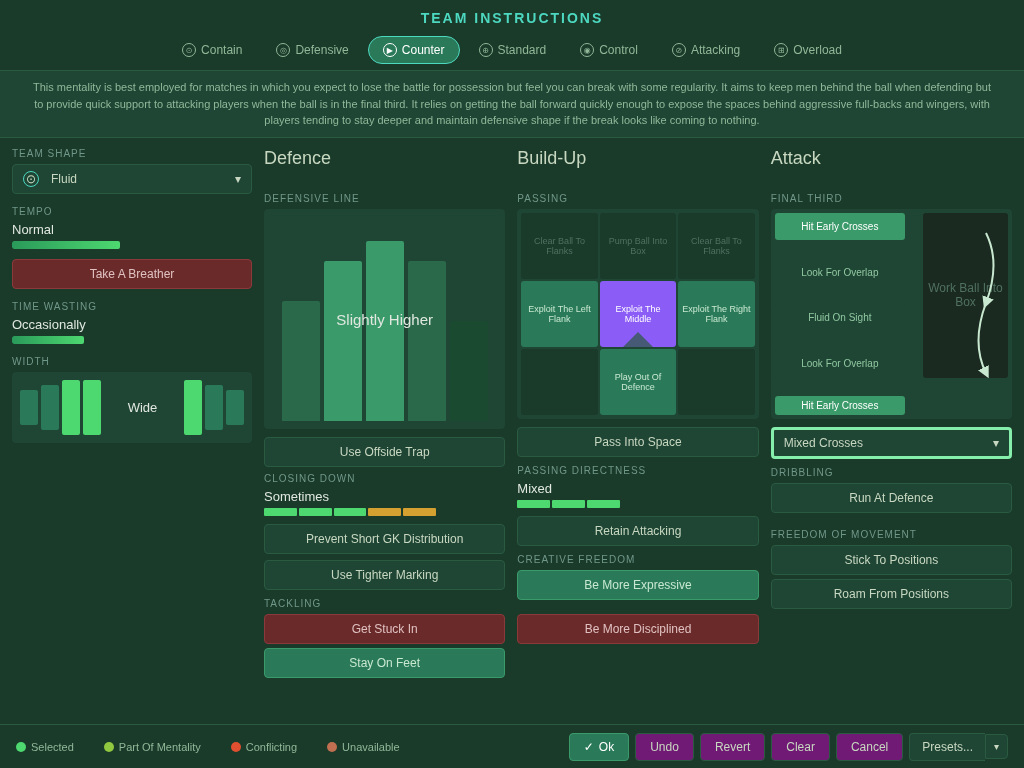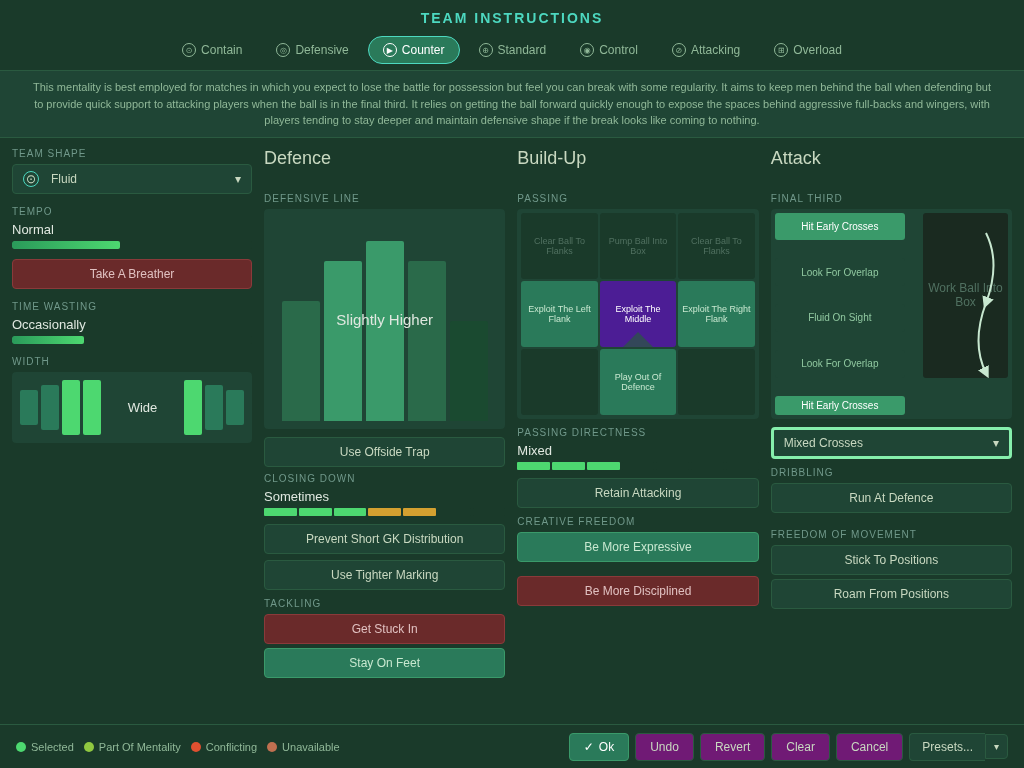--- a/index.html
+++ b/index.html
@@ -244,21 +244,21 @@
       font-size: 10px;
       color: #90c8a0;
       cursor: pointer;
       padding: 4px;
     }
     .pass-cell.active {
       background: #2a7a5a;
       color: #c8e8d0;
     }
     .pass-cell.selected {
-      background: #4c1d95;
+      background: #8b5cf6;
       color: #ffffff;
     }
     .pass-cell.dark {
       background: #1a3a2a;
       color: #507060;
     }
 
     
     .btn-row {
       display: flex;
@@ -308,21 +308,21 @@
       background: #1a3a2a;
       border-top: 1px solid #2a5a40;
       display: flex;
       align-items: center;
       justify-content: space-between;
       padding: 0 16px;
     }
     .legend {
       display: flex;
       align-items: center;
-      gap: 10px;
+      gap: 30px;
     }
     .legend-item {
       display: flex;
       align-items: center;
       gap: 5px;
       font-size: 11px;
       color: #90b898;
     }
     .legend-dot {
       width: 10px;
@@ -516,20 +516,21 @@
           <svg style="position:absolute;bottom:0;left:50%;transform:translateX(-50%)" width="30" height="15">
             <polygon points="15,0 0,15 30,15" fill="#2a5a40" opacity="0.7"></polygon>
           </svg>
         </div>
         <div class="pass-cell active" style="font-size:9px">Exploit The Right Flank</div>
         <div class="pass-cell dark"></div>
         <div class="pass-cell active" style="font-size:9px">Play Out Of Defence</div>
         <div class="pass-cell dark"></div>
       </div>
 
+      <div class="btn-toggle">Pass Into Space</div>
 
       <div class="section-label" style="margin-top:8px">PASSING DIRECTNESS</div>
       <div class="slider-value">Mixed</div>
       <div class="progress-bar-seg">
         <div class="seg active"></div>
         <div class="seg active"></div>
         <div class="seg active"></div>
         <div class="seg"></div>
         <div class="seg"></div>
         <div class="seg"></div>

